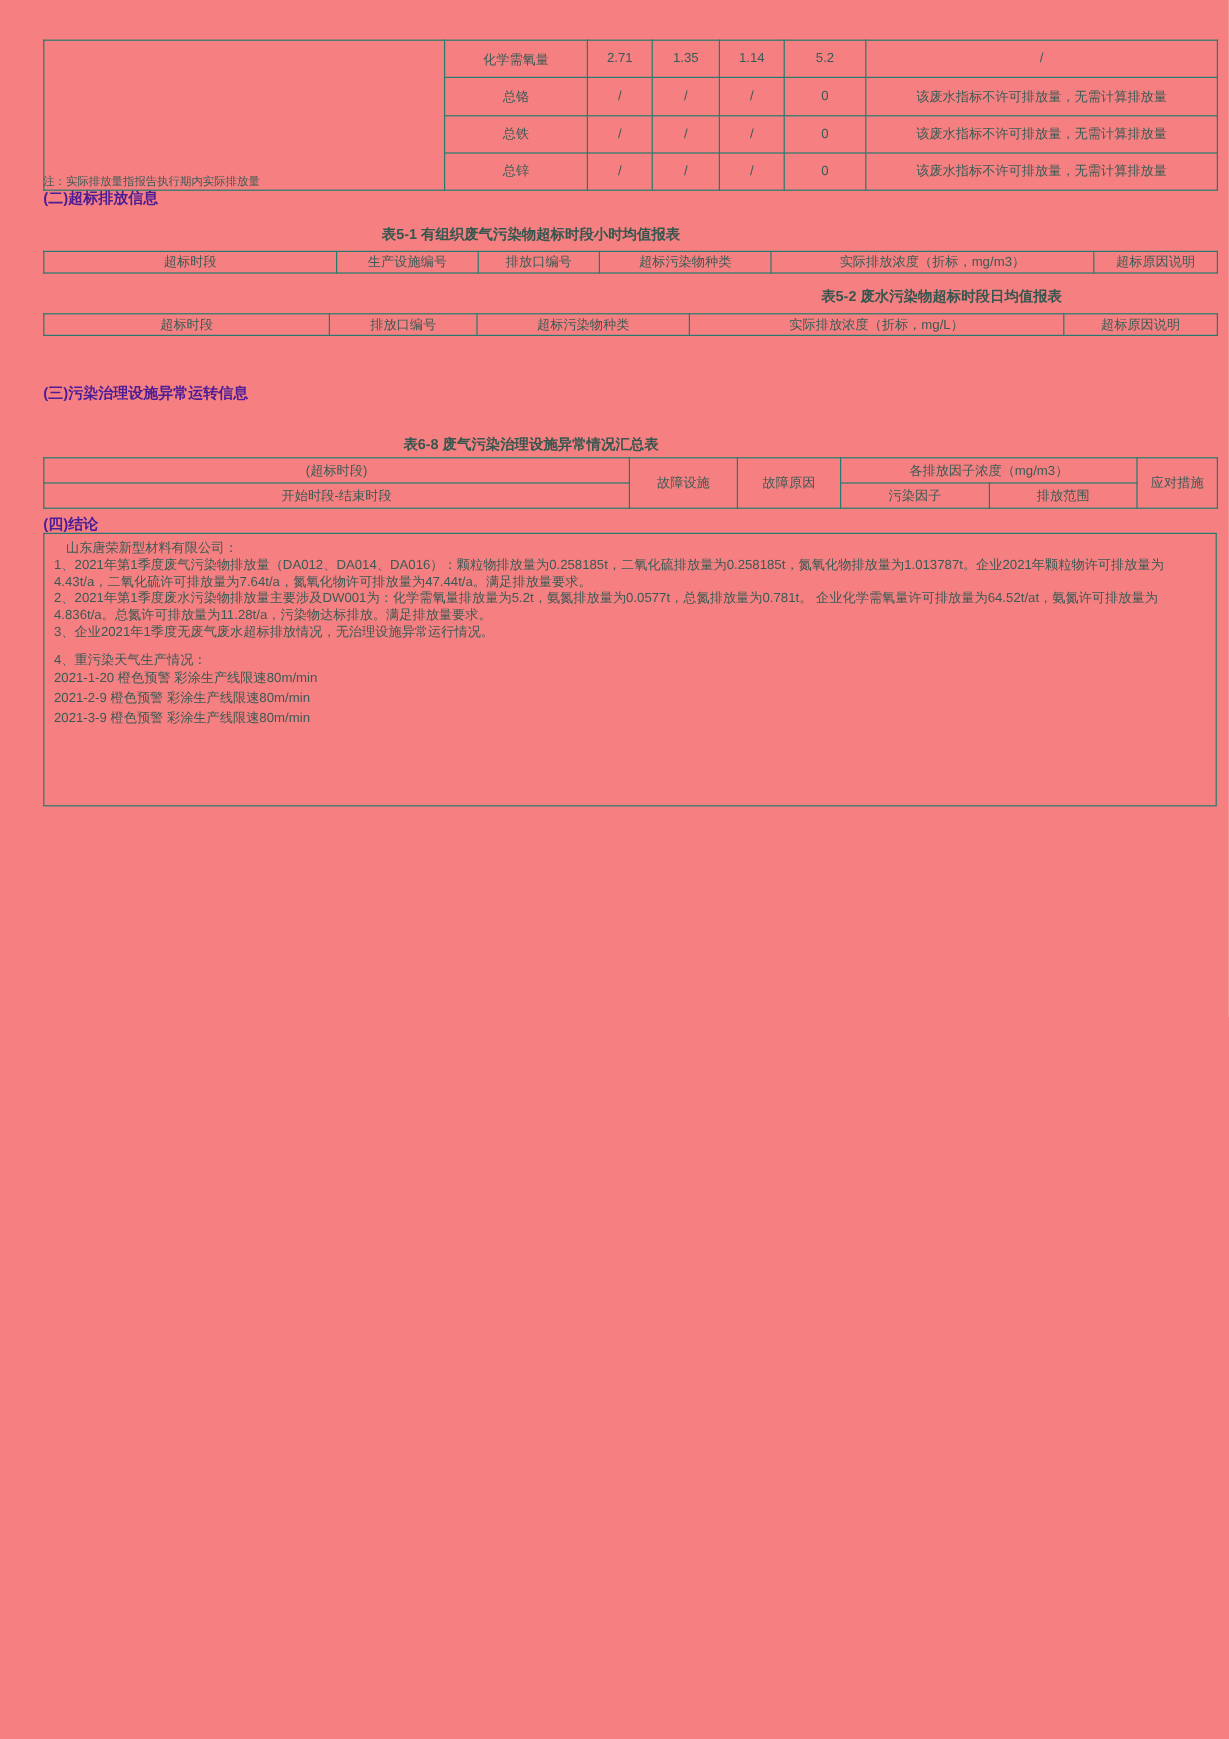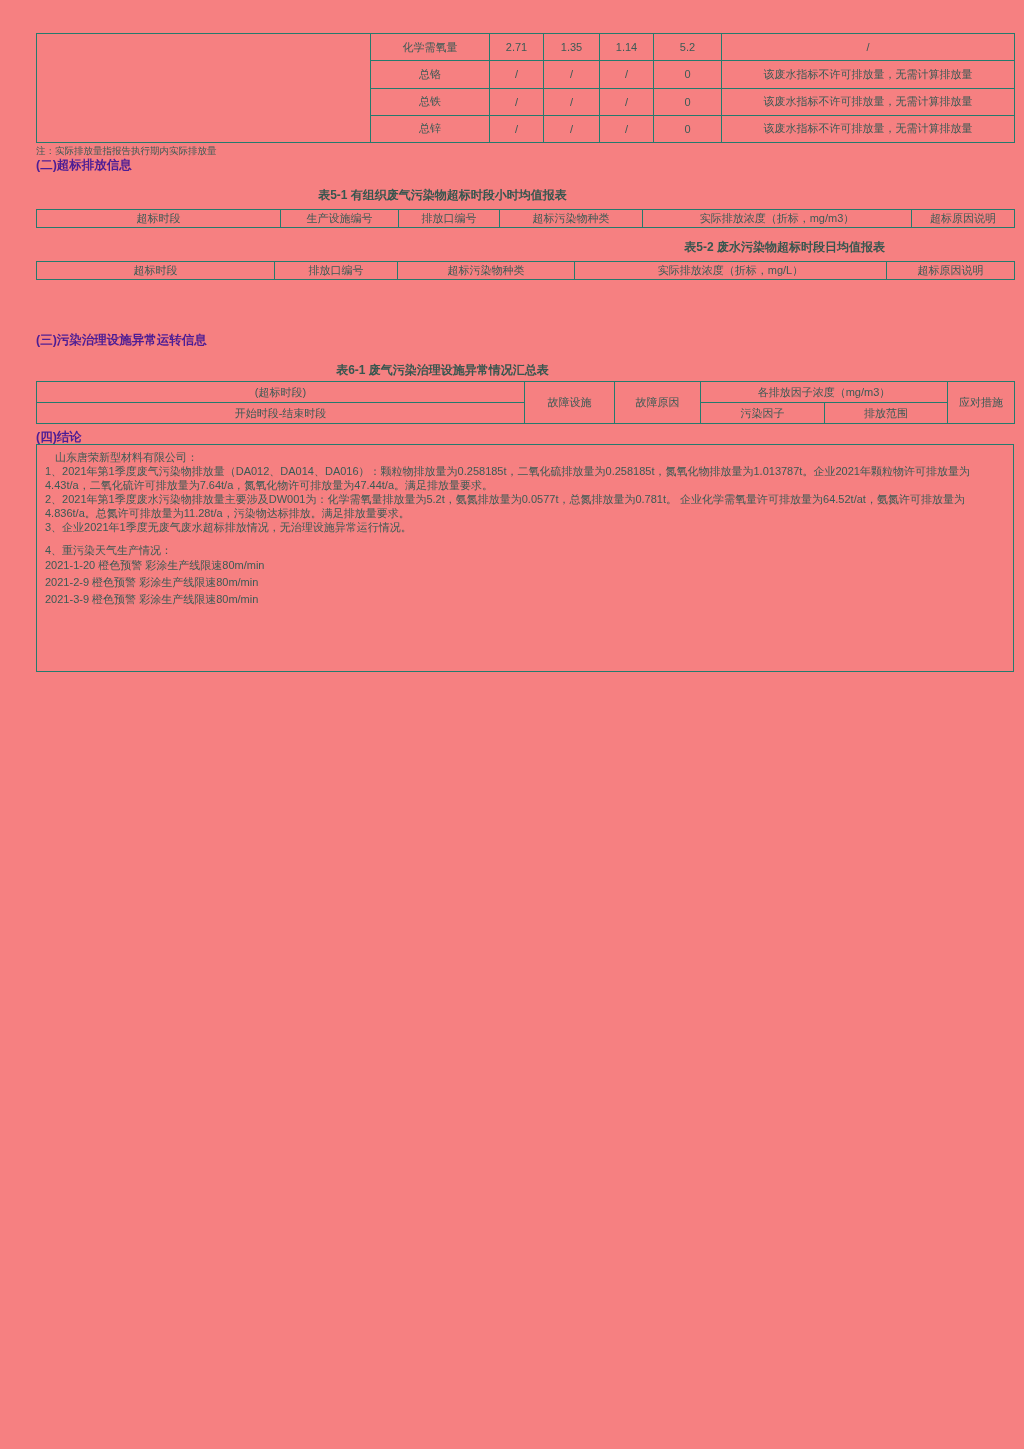--- a/index.html
+++ b/index.html
@@ -33,21 +33,21 @@
   }
   .conclusion-box p.company{text-indent:10px;}
   .conclusion-box p.weather-head{margin-top:9px;}
   .conclusion-box p.weather-line{line-height:17px;}
 </style>
 </head>
 <body>
 
 <div class="page">
 
-  <table class="t abs" style="left:36px;top:33px;width:978px;height:110px;">
+  <table class="t abs" style="left:36px;top:33px;width:978px;height:126px;">
     <colgroup>
       <col style="width:334px">
         <col style="width:119px">
         <col style="width:54px">
       <col style="width:56px">
         <col style="width:54px">
         <col style="width:68px">
         <col style="width:293px">
     </colgroup>
     <tbody>
@@ -128,23 +128,23 @@
         <tr>
       <th>超标时段</th>
       <th>排放口编号</th>
       <th>超标污染物种类</th>
       <th>实际排放浓度（折标，mg/L）</th>
       <th>超标原因说明</th>
     </tr>
   </tbody>
     </table>
 
-  <div class="sec-heading abs" style="left:36px;top:332px;">(三)污染治理设施异常运转信息</div>
+  <div class="sec-heading abs" style="left:36px;top:320px;">(三)污染治理设施异常运转信息</div>
 
-  <div class="tbl-title abs" style="left:0;top:362px;">表6-1 废气污染治理设施异常情况汇总表</div>
+  <div class="tbl-title abs" style="left:0;top:362px;">表6-8 废气污染治理设施异常情况汇总表</div>
 
   <table class="t abs" style="left:36px;top:381px;width:978px;height:43px;">
     <colgroup>
       <col style="width:488px">
         <col style="width:90px">
         <col style="width:86px">
       <col style="width:124px">
         <col style="width:123px">
         <col style="width:67px">
     </colgroup>

